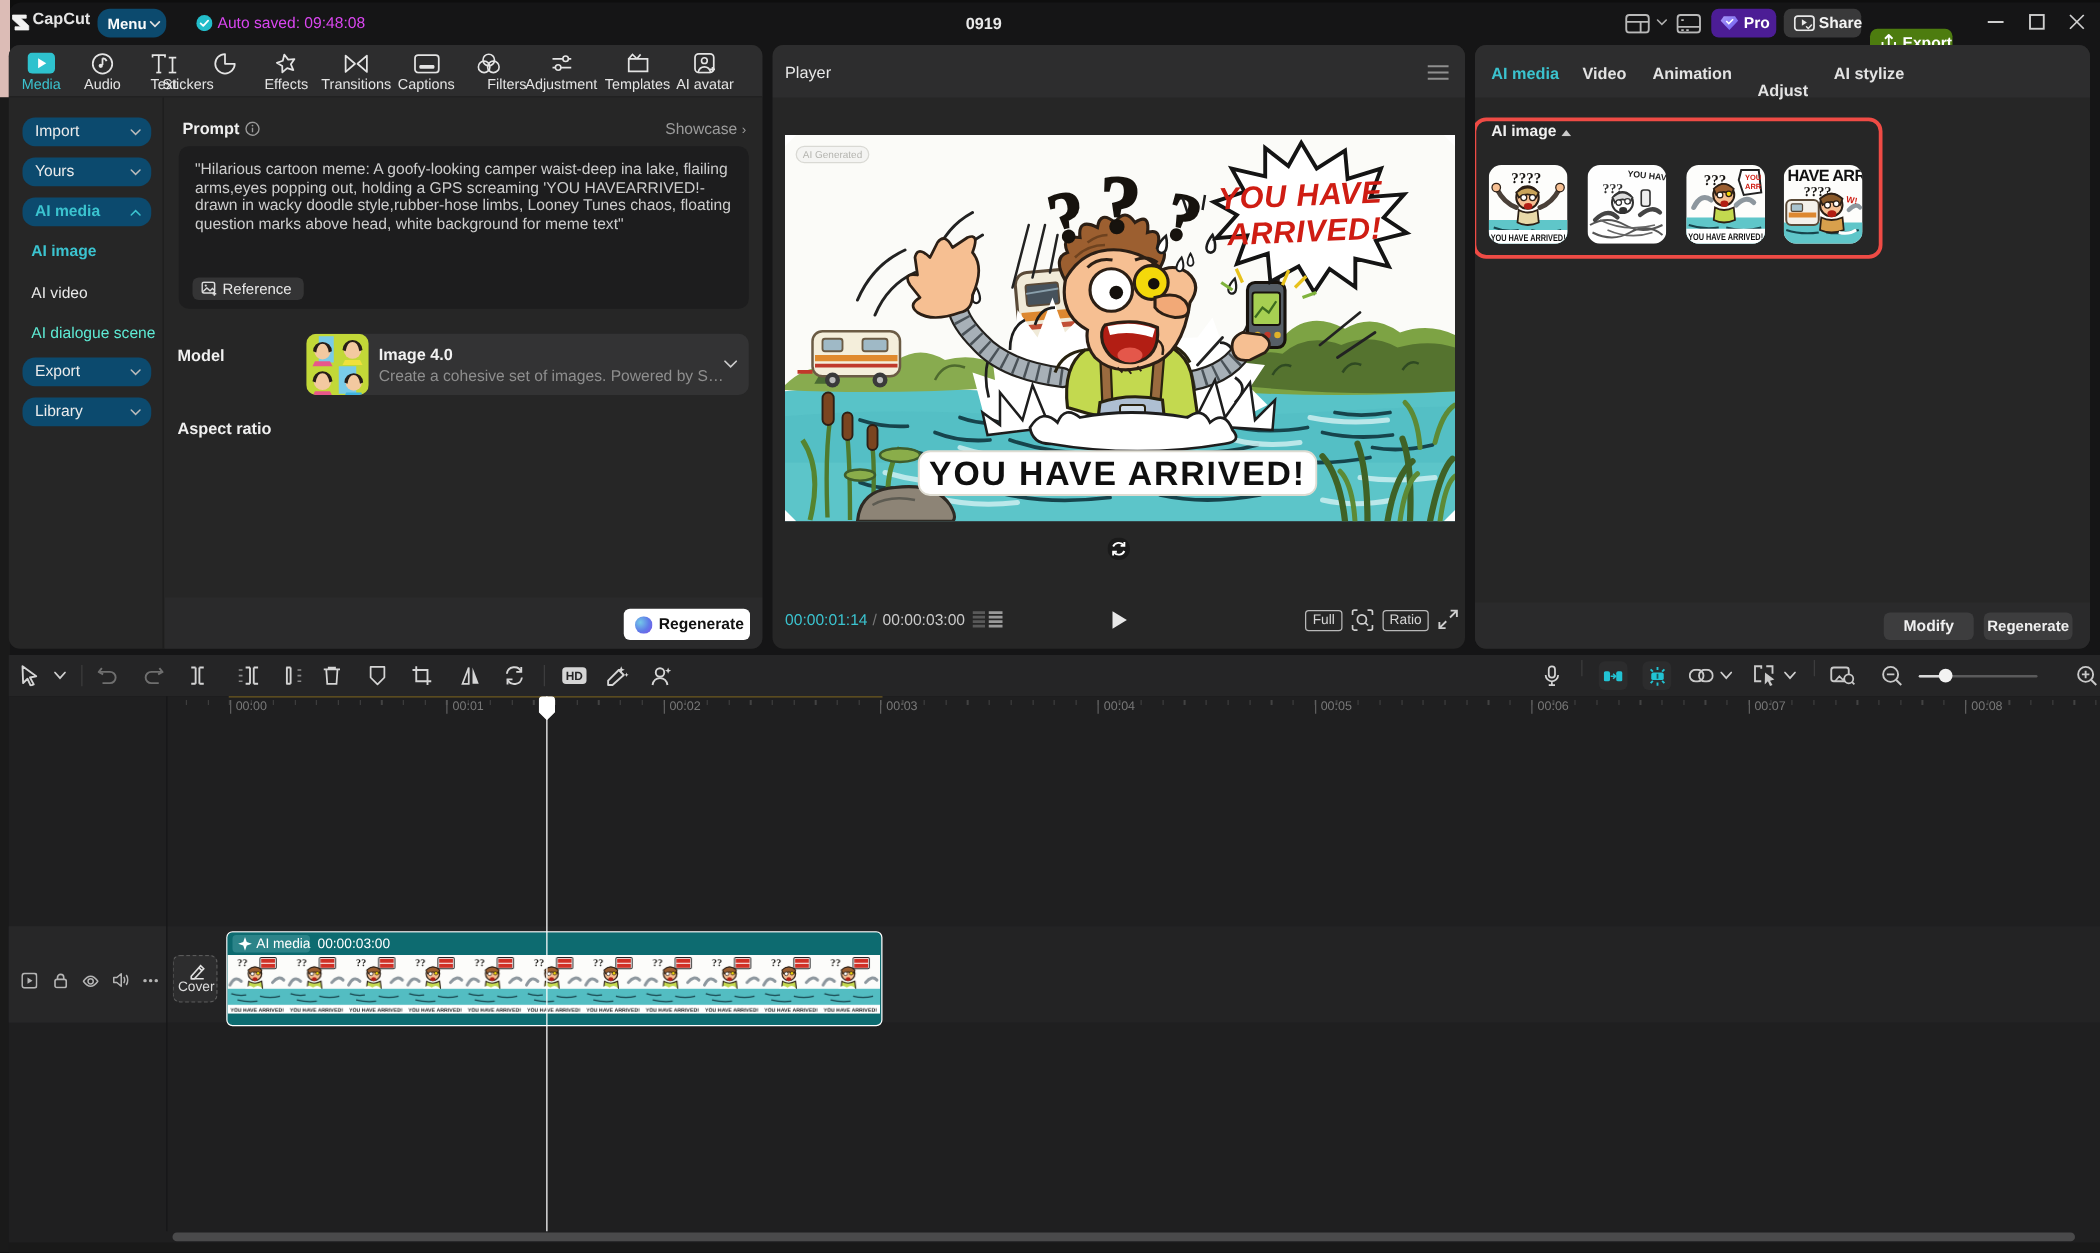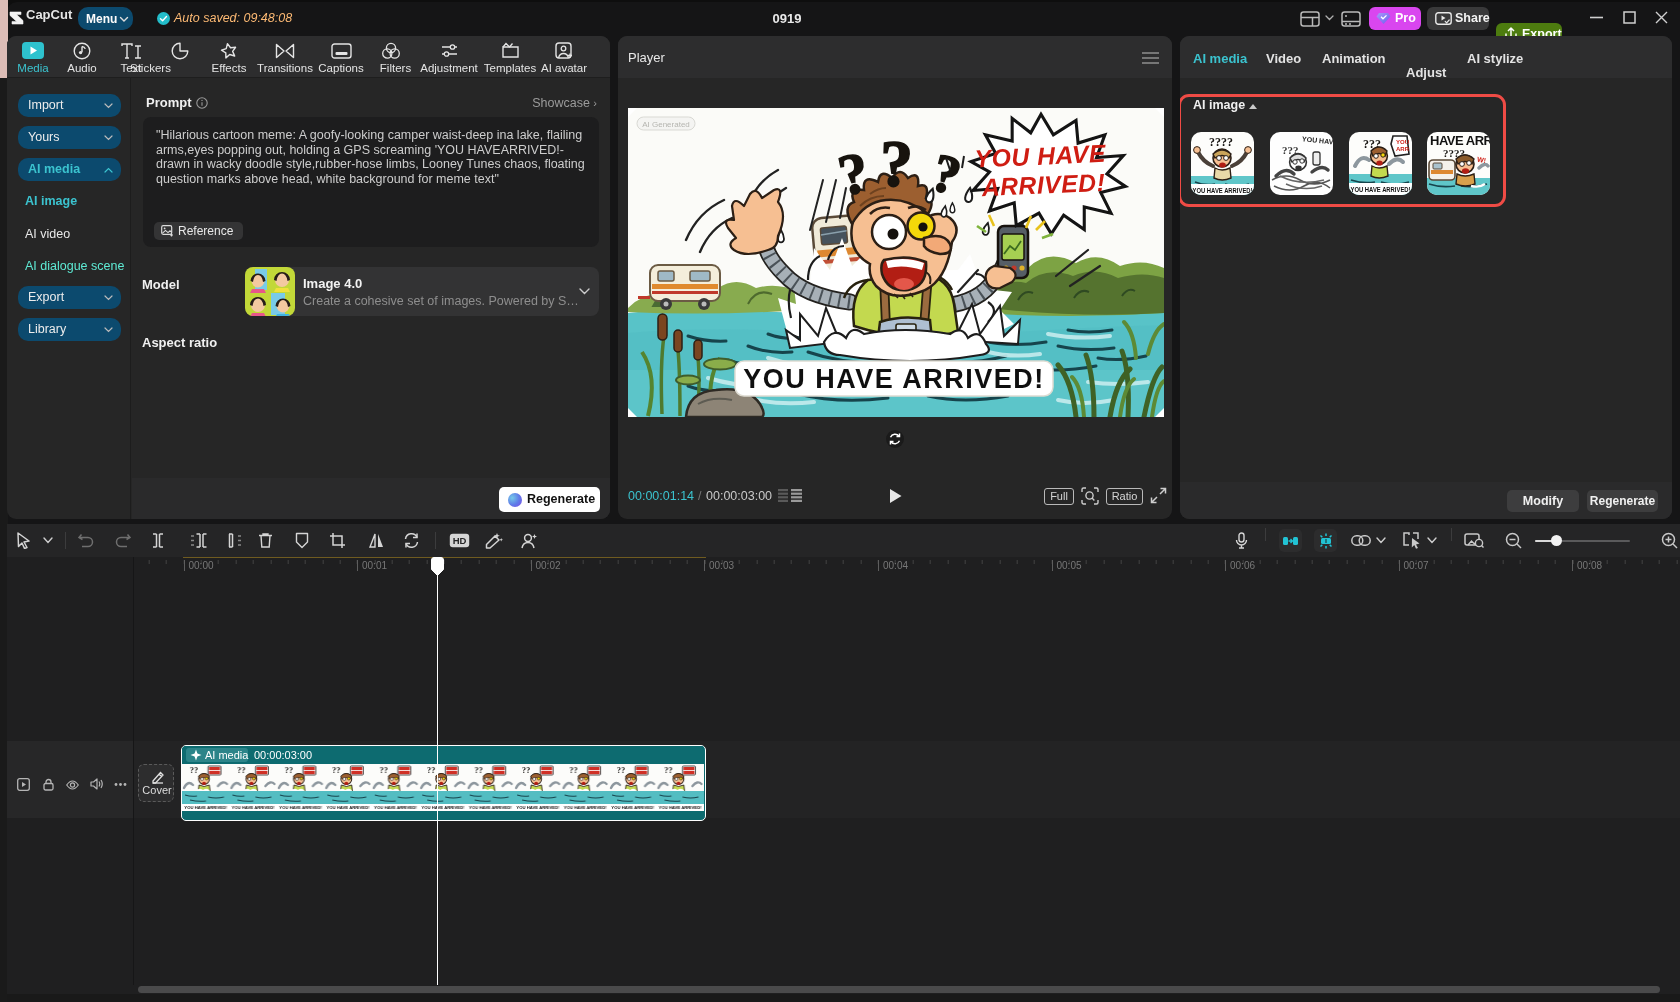--- a/index.html
+++ b/index.html
@@ -34,41 +34,41 @@
       <span style="position:absolute;left:8px;top:5px;font-weight:bold;color:#fbfbfb;font-size:12px;">Menu</span>
       <svg class="ico" style="left:41px;top:9px;" width="10" height="7" viewBox="0 0 10 7">
           <path d="M1.5 1.5 L5 5 L8.5 1.5" stroke="#ddd" stroke-width="1.4" fill="none" stroke-linecap="round"></path>
         </svg>
     </div>
 
     <svg class="ico" style="left:150px;top:10px;" width="13" height="13" viewBox="0 0 13 13">
         <circle cx="6.5" cy="6.5" r="6.5" fill="#23bdca"></circle>
         <path d="M3.5 6.7 L5.6 8.7 L9.5 4.5" stroke="#fff" stroke-width="1.4" fill="none" stroke-linecap="round" stroke-linejoin="round"></path>
       </svg>
-    <div class="abs" style="left:167px;top:9px;font-size:12.5px;color:#fdba74;font-style:italic;">Auto saved: 09:48:08</div>
+    <div class="abs" style="left:167px;top:9px;font-size:12.5px;color:#d946ef;">Auto saved: 09:48:08</div>
 
     <div class="abs" style="left:700px;top:9px;width:160px;text-align:center;font-size:13px;color:#e9e9e9;font-weight:bold;">0919</div>
 
     <svg class="ico" style="left:1293px;top:9px;" width="20" height="16" viewBox="0 0 20 16">
         <rect x="1" y="1" width="18" height="14" rx="2.5" stroke="#b9b9b9" stroke-width="1.5" fill="none"></rect>
         <line x1="1" y1="6.5" x2="19" y2="6.5" stroke="#b9b9b9" stroke-width="1.5"></line>
         <line x1="12.5" y1="6.5" x2="12.5" y2="15" stroke="#b9b9b9" stroke-width="1.5"></line>
       </svg>
     <svg class="ico" style="left:1318px;top:13px;" width="9" height="6" viewBox="0 0 9 6">
         <path d="M1 1 L4.5 4.5 L8 1" stroke="#b0b0b0" stroke-width="1.3" fill="none" stroke-linecap="round"></path>
       </svg>
     <svg class="ico" style="left:1334px;top:9px;" width="20" height="16" viewBox="0 0 20 16">
         <rect x="1" y="1" width="18" height="14" rx="2.5" stroke="#b9b9b9" stroke-width="1.5" fill="none"></rect>
         <line x1="1" y1="10.5" x2="19" y2="10.5" stroke="#b9b9b9" stroke-width="1.5"></line>
         <line x1="4" y1="13" x2="6" y2="13" stroke="#b9b9b9" stroke-width="1.4"></line>
         <line x1="8" y1="13" x2="10" y2="13" stroke="#b9b9b9" stroke-width="1.4"></line>
         <line x1="4" y1="5" x2="6" y2="5" stroke="#b9b9b9" stroke-width="1.4"></line>
       </svg>
 
-    <div class="abs" style="left:1362px;top:5px;width:52px;height:23px;background:#d946ef;border-radius:6px;">
+    <div class="abs" style="left:1362px;top:5px;width:52px;height:23px;background:#4c1d95;border-radius:6px;">
       <svg class="ico" style="left:7px;top:5px;" width="15" height="13" viewBox="0 0 15 13">
           <defs>
             <linearGradient id="prog" x1="0" y1="0" x2="1" y2="1">
               <stop offset="0" stop-color="#a89af8"></stop>
               <stop offset="1" stop-color="#6d5bf0"></stop>
             </linearGradient>
           </defs>
           <path d="M3 1 H12 L14.5 4.5 L7.5 12 L0.5 4.5 Z" fill="url(#prog)"></path>
           <path d="M5 4.8 L7 6.8 L10.5 3.4" stroke="#fff" stroke-width="1.3" fill="none"></path>
         </svg>
@@ -154,21 +154,21 @@
             <rect x="4.5" y="9" width="12" height="3" rx="1" fill="#e4e4e4"></rect>
           </svg>
         <div class="abs" style="left:-50px;top:20px;width:100px;text-align:center;font-size:11.5px;color:#e4e4e4;">Captions</div>
       </div>
       <div class="abs" style="left:384px;top:6px;width:0;">
         <svg class="ico" style="left:-10px;top:0;" width="20" height="18" viewBox="0 0 20 18">
             <circle cx="10" cy="6" r="4.6" stroke="#e4e4e4" stroke-width="1.3" fill="none"></circle>
             <circle cx="6.3" cy="11.5" r="4.6" stroke="#e4e4e4" stroke-width="1.3" fill="none"></circle>
             <circle cx="13.7" cy="11.5" r="4.6" stroke="#e4e4e4" stroke-width="1.3" fill="none"></circle>
           </svg>
-        <div class="abs" style="left:-50px;top:20px;width:80px;text-align:center;font-size:11.5px;color:#e4e4e4;padding-left:29px;">Filters</div>
+        <div class="abs" style="left:-50px;top:20px;width:100px;text-align:center;font-size:11.5px;color:#e4e4e4;padding-left:29px;">Filters</div>
       </div>
       <div class="abs" style="left:442px;top:6px;width:0;">
         <svg class="ico" style="left:-9px;top:1px;" width="19" height="16" viewBox="0 0 19 16">
             <line x1="2" y1="4" x2="17" y2="4" stroke="#e4e4e4" stroke-width="1.4"></line>
             <line x1="2" y1="11" x2="17" y2="11" stroke="#e4e4e4" stroke-width="1.4"></line>
             <circle cx="12.5" cy="4" r="2.2" fill="#2d2d2e" stroke="#e4e4e4" stroke-width="1.3"></circle>
             <circle cx="6.5" cy="11" r="2.2" fill="#2d2d2e" stroke="#e4e4e4" stroke-width="1.3"></circle>
           </svg>
         <div class="abs" style="left:-50px;top:20px;width:100px;text-align:center;font-size:11.5px;color:#e4e4e4;">Adjustment</div>
       </div>

